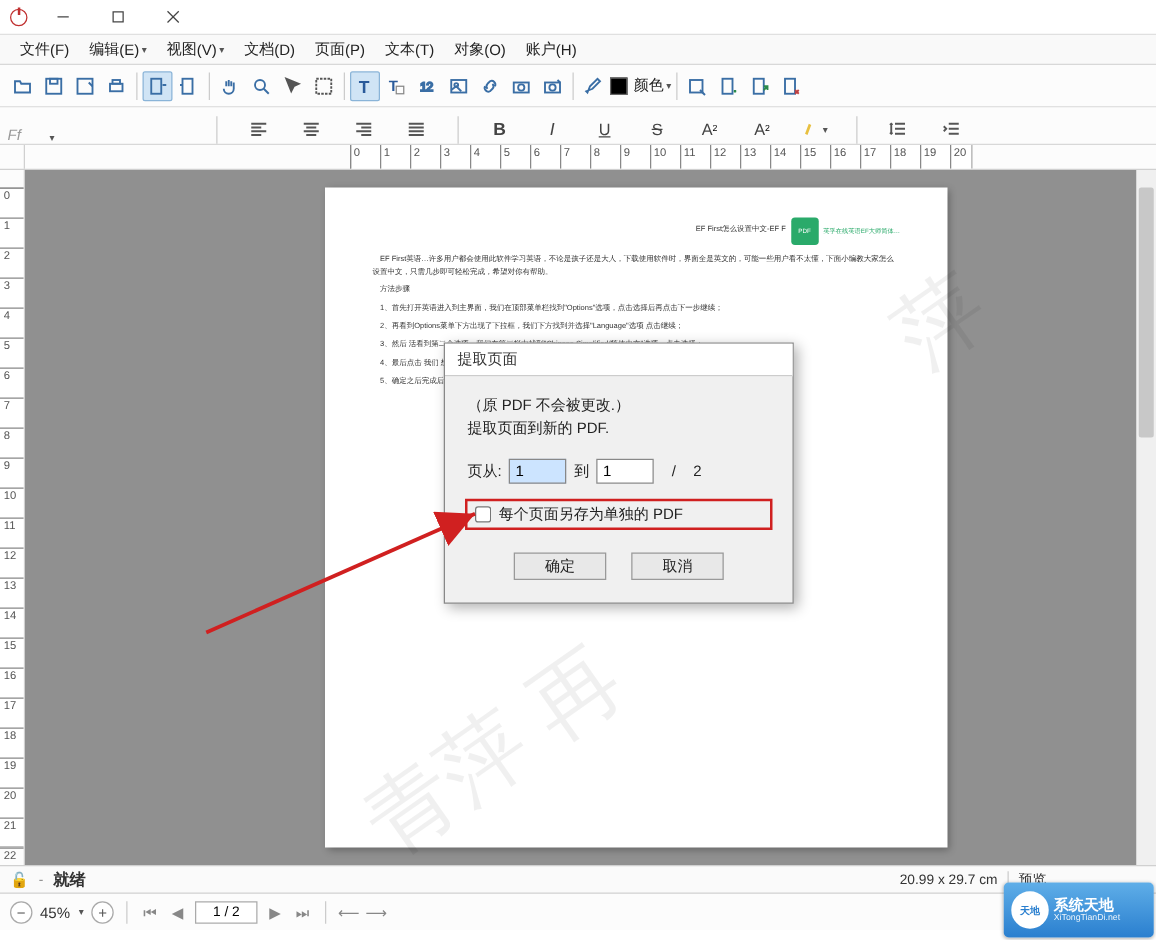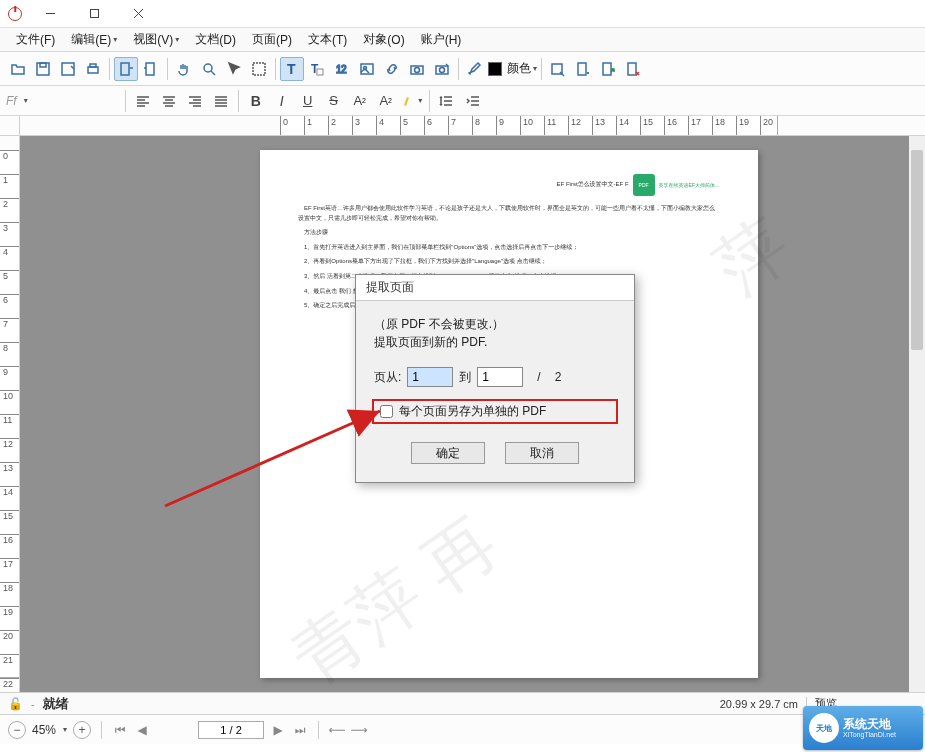--- a/index.html
+++ b/index.html
@@ -23,21 +23,21 @@
 .toolbar { height: 34px; display: flex; align-items: center; padding: 0 6px; border-bottom: 1px solid #d8d8d8; background: #fcfcfc; gap: 1px; }
 .tb-btn { width: 24px; height: 24px; display: flex; align-items: center; justify-content: center; border: 1px solid transparent; border-radius: 2px; }
 .tb-btn.active { background: #d0e4f5; border-color: #8ab4d8; }
 .tb-sep { width: 1px; height: 22px; background: #ccc; margin: 0 3px; }
 .tb-icon { width: 16px; height: 16px; display: block; }
 .color-label { margin-left: 2px; color: #222; font-size: 12px; font-family: Liberation Serif, serif; }
 .color-sw { width: 14px; height: 14px; background: #000; border: 1px solid #666; margin-right: 2px; }
 .dd-small { font-size: 8px; color: #555; margin-left: 1px; }
 
 
-.toolbar2 { height: 30px; display: flex; align-items: center; padding: 0 6px; border-bottom: 1px solid #d8d8d8; background: #fcfcfc; gap: 2px; }
+.toolbar2 { height: 30px; display: flex; align-items: flex-end; padding: 0 6px; border-bottom: 1px solid #d8d8d8; background: #fcfcfc; gap: 18px; }
 .font-label { font-style: italic; color: #999; margin-right: 4px; font-size: 12px; }
 .font-input { width: 140px; height: 20px; color: #999; font-size: 12px; background: transparent; border: none; }
 .flex-spacer { width: 90px; }
 
 
 .h-ruler-wrap { height: 20px; display: flex; background: #fcfcfc; border-bottom: 1px solid #d0d0d0; }
 .ruler-corner { width: 20px; border-right: 1px solid #d0d0d0; }
 .h-ruler { flex: 1; position: relative; overflow: hidden; }
 .h-ruler-inner { position: absolute; left: 260px; top: 0; height: 100%; display: flex; font-size: 9px; color: #555; }
 .h-tick-major { position: relative; width: 24px; border-left: 1px solid #888; }
@@ -83,21 +83,21 @@
 
 .status-bar { height: 22px; border-top: 1px solid #d0d0d0; background: #fafafa; display: flex; align-items: center; padding: 0 8px; font-size: 11px; color: #333; gap: 8px; }
 .status-sep { width: 1px; height: 14px; background: #ccc; }
 .lock-icon { color: #c8a020; font-size: 12px; }
 
 
 .bottom-bar { height: 30px; border-top: 1px solid #d0d0d0; background: #fcfcfc; display: flex; align-items: center; padding: 0 8px; font-size: 12px; color: #333; gap: 6px; }
 .zoom-btn { width: 18px; height: 18px; border: 1px solid #aaa; border-radius: 50%; display: flex; align-items: center; justify-content: center; font-size: 12px; color: #555; background: #fff; }
 .bb-sep { width: 1px; height: 18px; background: #ccc; margin: 0 4px; }
 .page-nav-btn { width: 16px; height: 16px; display: flex; align-items: center; justify-content: center; color: #888; }
-.page-input { width: 66px; height: 18px; border: 1px solid #aaa; text-align: center; font-size: 11px; margin-left: 42px; }
+.page-input { width: 50px; height: 18px; border: 1px solid #aaa; text-align: center; font-size: 11px; }
 
 
 .brand-wm { position: absolute; right: 2px; bottom: 2px; width: 120px; height: 44px; z-index: 50; display: flex; align-items: center; gap: 4px; background: linear-gradient(#5faee8,#2a7fcf); border-radius: 4px; padding: 4px 6px; box-shadow: 0 1px 3px rgba(0,0,0,0.3); }
 .brand-wm .logo { width: 30px; height: 30px; background: #fff; border-radius: 50%; display: flex; align-items: center; justify-content: center; color: #2a7fcf; font-weight: bold; font-size: 8px; }
 .brand-wm .txt { color: #fff; font-size: 12px; font-weight: bold; line-height: 1.1; }
 .brand-wm .txt small { display: block; font-size: 7px; font-weight: normal; opacity: .9; }
 
 
 svg.ic { stroke: #3a6ea5; fill: none; stroke-width: 1.5; }
 svg.ic-g { stroke: #555; fill: none; stroke-width: 1.5; }

